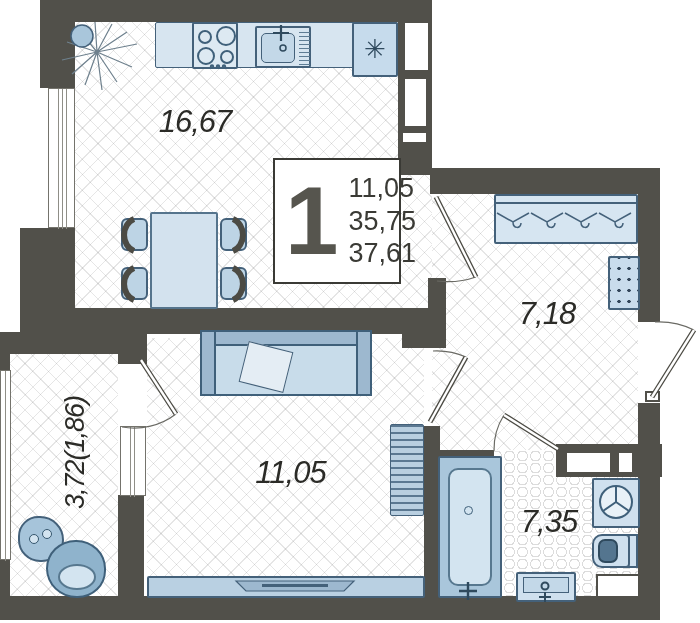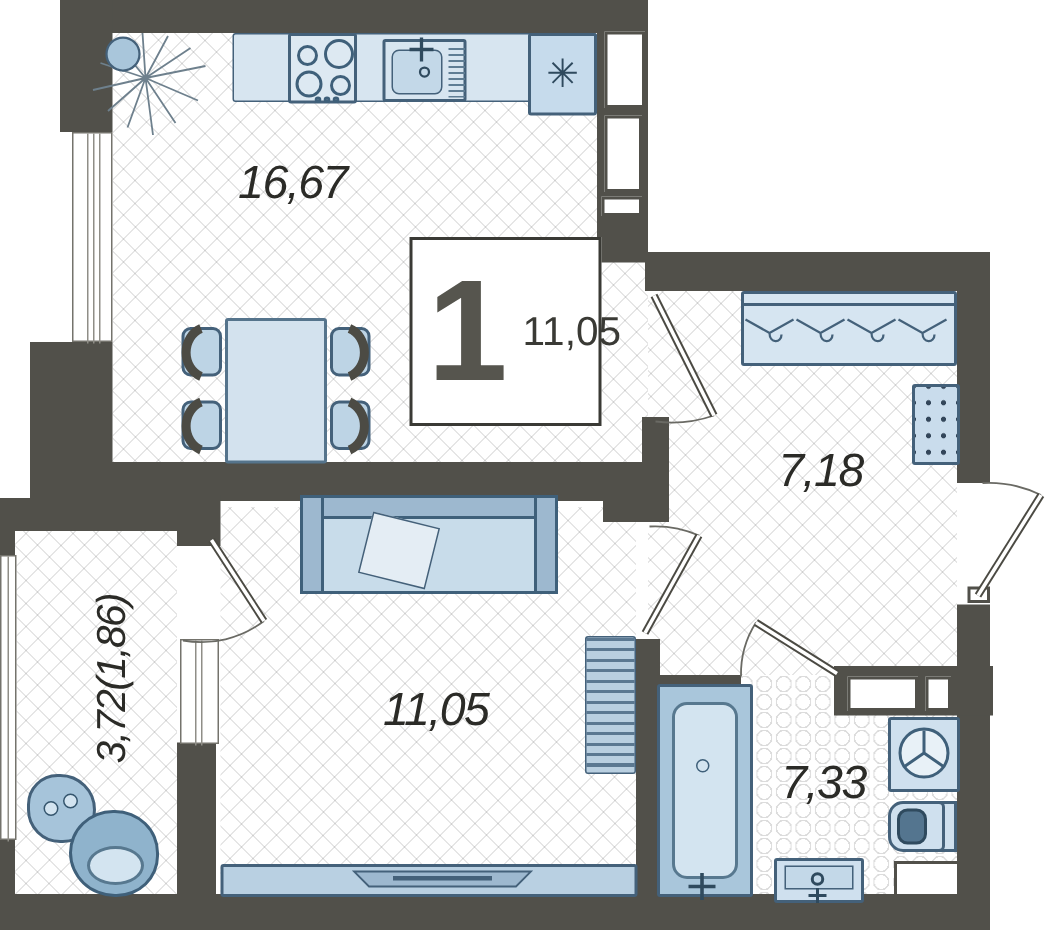--- a/index.html
+++ b/index.html
@@ -206,23 +206,25 @@
     <g>
       <path d="M694,330 A79,79 0 0 0 655,322" stroke="#6a6a64" stroke-width="1.2" fill="none"></path>
       <path d="M652,397 L694,330" stroke="#4b4a43" stroke-width="5"></path>
       <path d="M652,397 L694,330" stroke="#fff" stroke-width="2.4"></path>
     </g>
   </svg>
 
   <div class="abs label" style="left:130px;top:104px;width:130px">16,67</div>
   <div class="abs label" style="left:502px;top:296px;width:90px">7,18</div>
   <div class="abs label" style="left:233px;top:455px;width:115px">11,05</div>
-  <div class="abs label" style="left:504px;top:504px;width:90px">7,33</div>
+  <div class="abs label" style="left:504px;top:504px;width:90px">7,35</div>
   <div class="abs label" style="left:-40px;top:437px;width:230px;font-size:27px;transform:rotate(-90deg)">3,72(1,86)</div>
 
   <div id="infobox" class="abs" style="left:273px;top:158px;width:128px;height:126px">
     <div class="big">1</div>
     <div class="col">
       <span>11,05</span>
+      <span>35,75</span>
+      <span>37,61</span>
     </div>
   </div>
 
 </div>
 
 </body></html>

